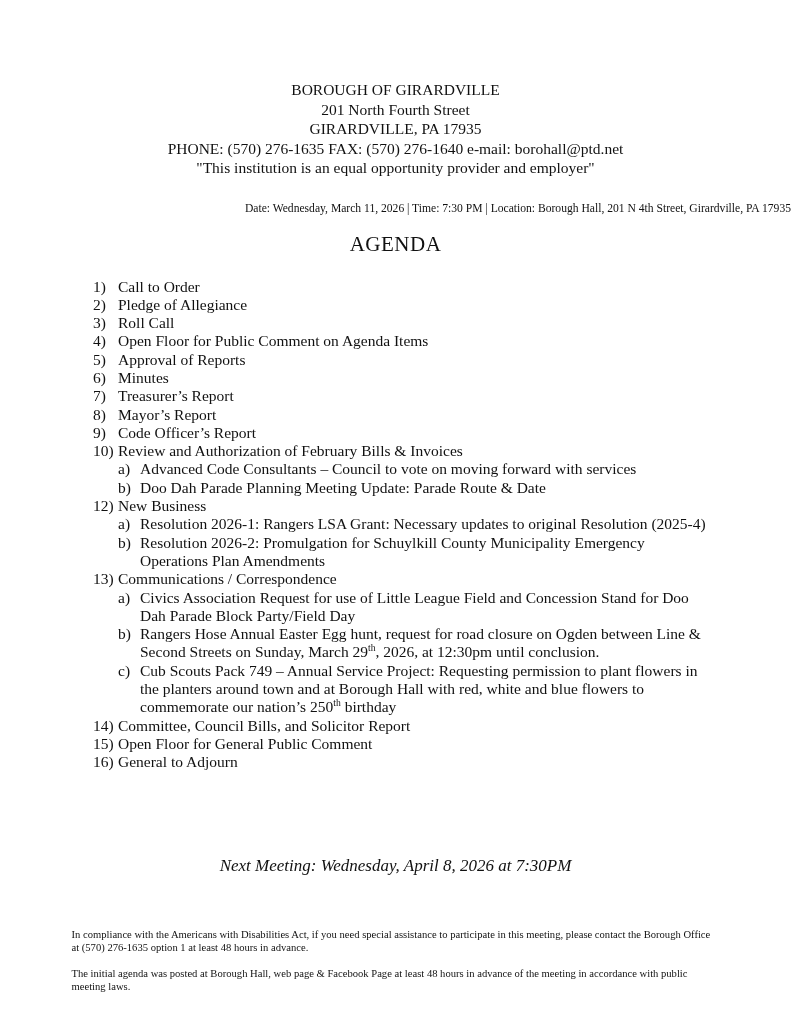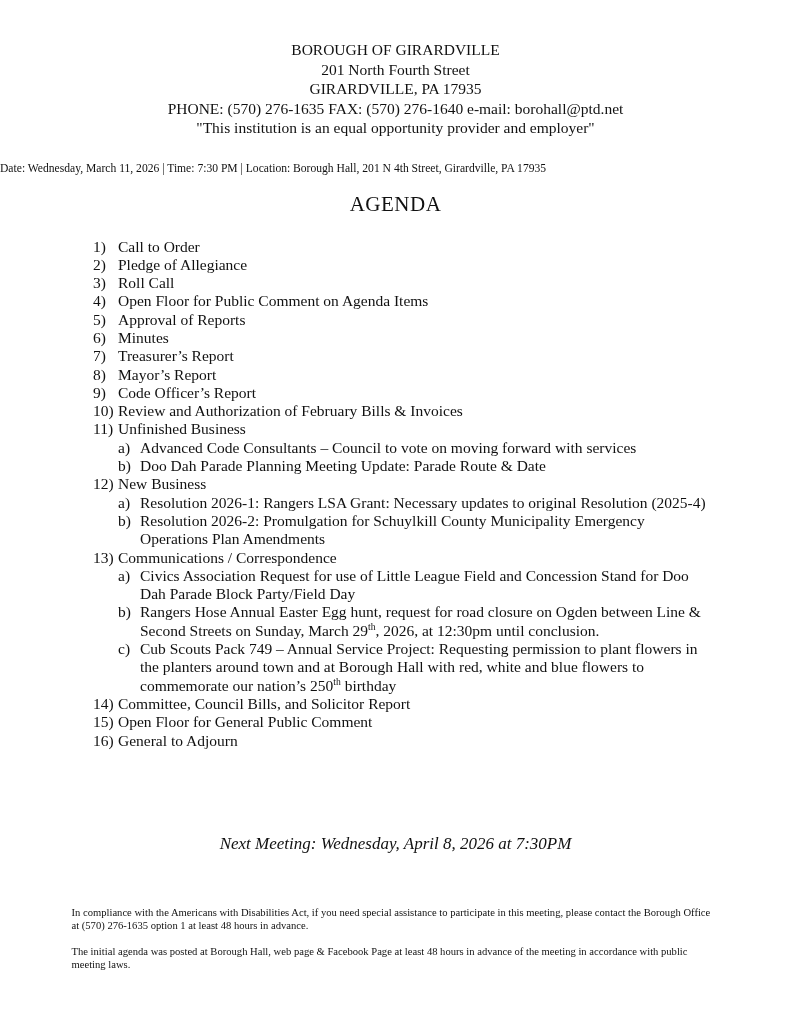--- a/index.html
+++ b/index.html
@@ -7,23 +7,23 @@
   .doc {
     width: 791px;
     height: 1024px;
     background: #ffffff;
     color: #111111;
     font-family: "Liberation Serif", "DejaVu Serif", serif;
     padding-top: 40px;
     overflow: hidden;
     position: relative;
   }
-  .header { text-align: center; font-size: 15.5px; line-height: 19.5px; }
+  .header { text-align: center; font-size: 15.5px; line-height: 19.5px; margin-top: 40px; }
   .meeting-info {
-    text-align: left;
+    text-align: right;
     font-size: 11.6px;
     margin-top: 24px;
   }
   .agenda-title {
     text-align: center;
     font-size: 21px;
     letter-spacing: 0.5px;
     margin-top: 17px;
   }
   .agenda-list {
@@ -106,24 +106,20 @@
         <div class="text">Mayor’s Report</div>
       </div>
       <div class="item">
         <span class="num">9)</span>
         <div class="text">Code Officer’s Report</div>
       </div>
       <div class="item">
         <span class="num">10)</span>
         <div class="text">Review and Authorization of February Bills &amp; Invoices</div>
       </div>
-      <div class="item">
-        <span class="num">11)</span>
-        <div class="text">Unfinished Business</div>
-      </div>
       <div class="sub-item">
         <span class="letter">a)</span>
         <div class="text">Advanced Code Consultants – Council to vote on moving forward with services</div>
       </div>
       <div class="sub-item">
         <span class="letter">b)</span>
         <div class="text">Doo Dah Parade Planning Meeting Update: Parade Route &amp; Date</div>
       </div>
       <div class="item">
         <span class="num">12)</span>

